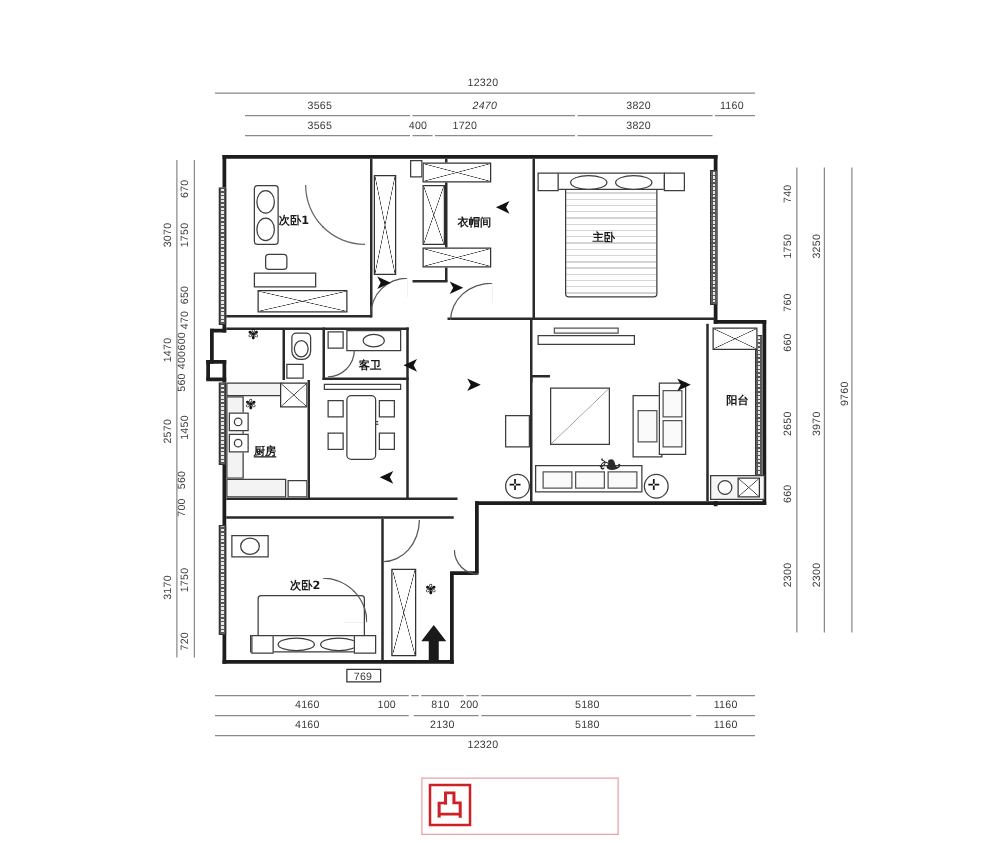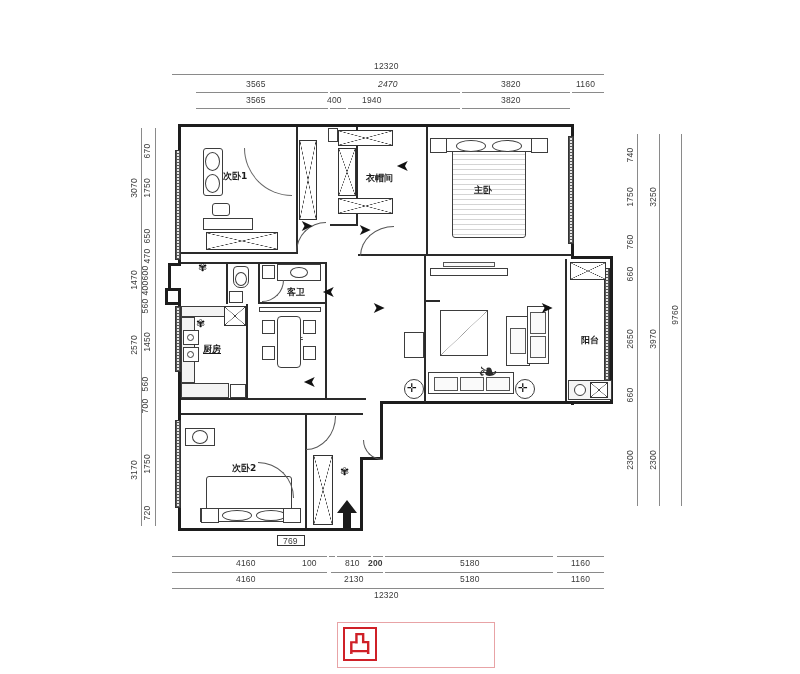--- a/index.html
+++ b/index.html
@@ -143,21 +143,21 @@
   <div class="dim" style="left:378px; top:79px;font-style:italic;">2470</div>
   <div class="dim" style="left:501px; top:79px;">3820</div>
   <div class="dim" style="left:576px; top:79px;">1160</div>
 
   <div class="dline-h" style="left:196px; top:108px; width:132px;"></div>
   <div class="dline-h" style="left:330px; top:108px; width:16px;"></div>
   <div class="dline-h" style="left:348px; top:108px; width:112px;"></div>
   <div class="dline-h" style="left:462px; top:108px; width:108px;"></div>
   <div class="dim" style="left:246px; top:95px;">3565</div>
   <div class="dim" style="left:327px; top:95px;">400</div>
-  <div class="dim" style="left:362px; top:95px;">1940</div>
+  <div class="dim" style="left:362px; top:95px;">1720</div>
   <div class="dim" style="left:501px; top:95px;">3820</div>
 
   <div class="dline-v" style="left:155px; top:128px; width:0; height:398px;"></div>
   <div class="dim vert" style="left:133px; top:146px; width:28px; text-align:center;">670</div>
   <div class="dim vert" style="left:131px; top:183px; width:32px; text-align:center;">1750</div>
   <div class="dim vert" style="left:133px; top:231px; width:28px; text-align:center;">650</div>
   <div class="dim vert" style="left:133px; top:251px; width:28px; text-align:center;">470</div>
   <div class="dim vert" style="left:131px; top:268px; width:28px; text-align:center;">600</div>
   <div class="dim vert" style="left:131px; top:283px; width:28px; text-align:center;">400</div>
   <div class="dim vert" style="left:131px; top:301px; width:28px; text-align:center;">560</div>
@@ -195,21 +195,21 @@
 
   <div class="dline-h" style="left:172px; top:556px; width:155px;"></div>
   <div class="dline-h" style="left:329px; top:556px; width:6px;"></div>
   <div class="dline-h" style="left:337px; top:556px; width:34px;"></div>
   <div class="dline-h" style="left:373px; top:556px; width:10px;"></div>
   <div class="dline-h" style="left:385px; top:556px; width:168px;"></div>
   <div class="dline-h" style="left:557px; top:556px; width:47px;"></div>
   <div class="dim" style="left:236px; top:558px;">4160</div>
   <div class="dim" style="left:302px; top:558px;">100</div>
   <div class="dim" style="left:345px; top:558px;">810</div>
-  <div class="dim" style="left:368px; top:558px;font-weight:bold;">200</div>
+  <div class="dim" style="left:368px; top:558px;">200</div>
   <div class="dim" style="left:460px; top:558px;">5180</div>
   <div class="dim" style="left:571px; top:558px;">1160</div>
 
   <div class="dline-h" style="left:172px; top:572px; width:155px;"></div>
   <div class="dline-h" style="left:331px; top:572px; width:52px;"></div>
   <div class="dline-h" style="left:385px; top:572px; width:168px;"></div>
   <div class="dline-h" style="left:557px; top:572px; width:47px;"></div>
   <div class="dim" style="left:236px; top:574px;">4160</div>
   <div class="dim" style="left:344px; top:574px;">2130</div>
   <div class="dim" style="left:460px; top:574px;">5180</div>
@@ -264,23 +264,23 @@
   <div class="wallthin" style="left:424px; top:256px; width:2px; height:50px;"></div>
   <div class="wallthin" style="left:424px; top:300px; width:2px; height:102px;"></div>
   <div class="wallthin" style="left:424px; top:300px; width:16px; height:2px;"></div>
   <div class="wallthin" style="left:565px; top:259px; width:2px; height:142px;"></div>
 
   <div class="rlabel" style="left:223px; top:170px;">次卧1</div>
   <div class="rlabel" style="left:366px; top:172px;">衣帽间</div>
   <div class="rlabel" style="left:474px; top:184px;">主卧</div>
   <div class="rlabel" style="left:287px; top:286px;">客卫</div>
   <div class="rlabel" style="left:285px; top:335px;">餐厅</div>
-  <div class="rlabel" style="left:203px; top:343px;text-decoration:underline;">厨房</div>
+  <div class="rlabel" style="left:203px; top:355px;text-decoration:underline;">厨房</div>
   <div class="rlabel" style="left:455px; top:332px;">客厅</div>
-  <div class="rlabel" style="left:581px; top:334px;">阳台</div>
+  <div class="rlabel" style="left:581px; top:314px;">阳台</div>
   <div class="rlabel" style="left:232px; top:462px;">次卧2</div>
 
   <div class="furn" style="left:203px; top:148px; width:20px; height:48px; border-radius:3px;"></div>
   <div class="ellipse" style="left:205px; top:152px; width:15px; height:19px;"></div>
   <div class="ellipse" style="left:205px; top:174px; width:15px; height:19px;"></div>
   <div class="furn" style="left:203px; top:218px; width:50px; height:12px;"></div>
   <div class="furn" style="left:212px; top:203px; width:18px; height:13px; border-radius:3px;"></div>
   <div class="xbox" style="left:206px; top:232px; width:72px; height:18px;"></div>
   <div class="doorarc" style="left:244px; top:148px; width:48px; height:48px; border-color:#666; border-width:1px; border-radius:0 0 0 100%; border-top:none; border-right:none;"></div>
 

